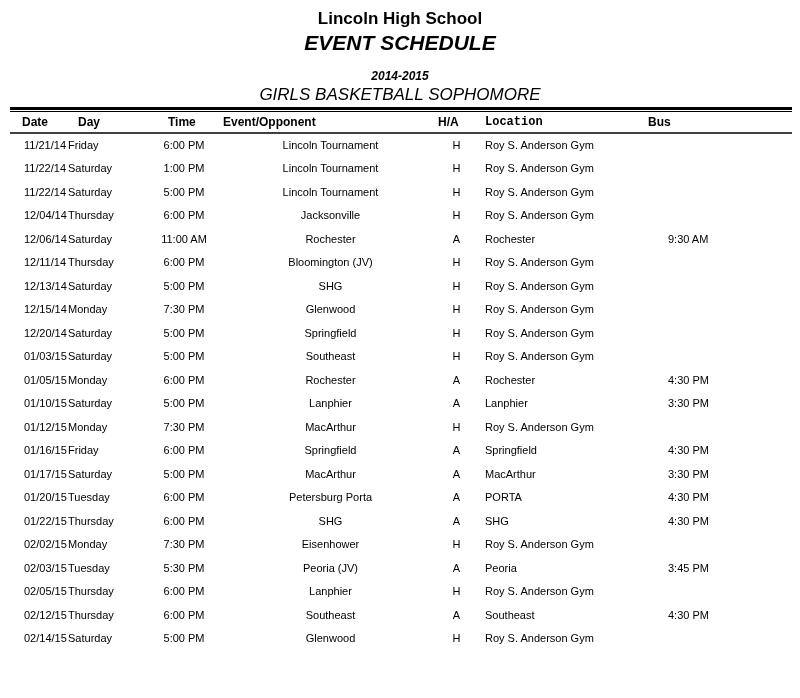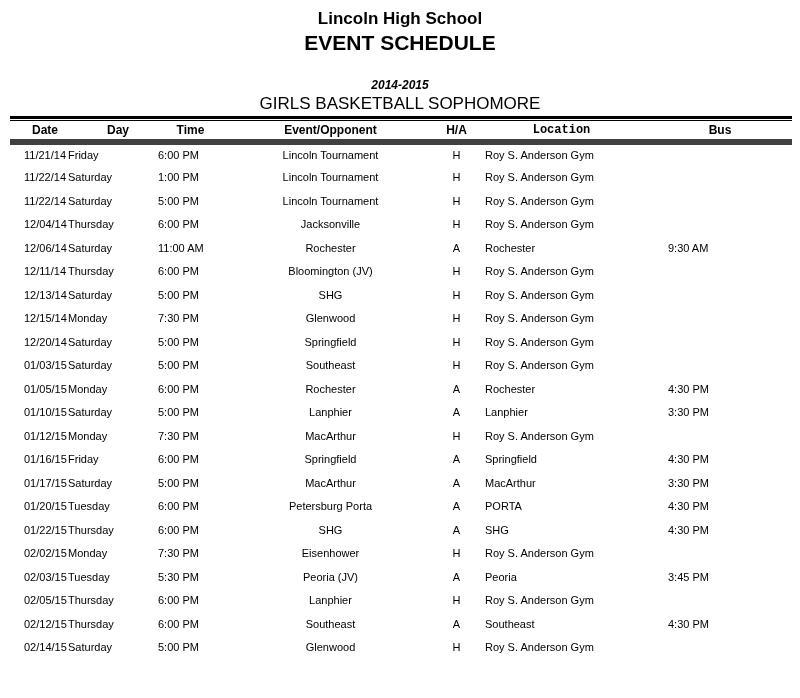--- a/index.html
+++ b/index.html
@@ -20,30 +20,32 @@
   .doc-header { text-align: center; padding-top: 8px; }
   .school-name {
     font-size: 17px;
     font-weight: bold;
     line-height: 22px;
   }
   .doc-title {
     font-size: 21px;
     font-weight: bold;
     line-height: 26px;
+    font-style: italic;
   }
   .season {
     font-size: 12px;
     font-weight: bold;
     font-style: italic;
     line-height: 15px;
-    margin-top: 22px;
+    margin-top: 13px;
   }
   .team {
     font-size: 17px;
+    font-style: italic;
     line-height: 21px;
   }
   .rules { margin: 2px 8px 0 10px; }
   .rule-thick { height: 3px; background: #000; }
   .rule-thin  { height: 1px; background: #000; margin-top: 1px; }
 
   table.schedule {
     border-collapse: collapse;
     table-layout: fixed;
     width: 782px;
@@ -53,22 +55,22 @@
   table.schedule th, table.schedule td {
     font-size: 11px;
     white-space: nowrap;
     overflow: hidden;
     vertical-align: middle;
   }
   table.schedule thead th {
     font-size: 12px;
     font-weight: bold;
     height: 21px;
-    border-bottom: 6px solid #404040;
-    text-align: center;
+    border-bottom: 2px solid #404040;
+    text-align: left;
   }
   table.schedule tbody td { height: 23.5px; }
 
   
   .col-date     { width: 58px; }
   .col-day      { width: 90px; margin-top: 36px; }
   .col-time     { width: 55px; }
   .col-event    { width: 225px; }
   .col-ha       { width: 37px; }
   .col-location { width: 163px; }
@@ -79,21 +81,21 @@
   thead .col-day      { padding-left: 10px; }
   thead .col-time     { padding-left: 10px; }
   thead .col-event    { padding-left: 10px; }
   thead .col-ha       { text-align: center; }
   thead .col-location { padding-left: 10px; font-family: Liberation Mono, monospace; }
   thead .col-bus      { padding-left: 10px; }
 
   
   tbody .col-date     { padding-left: 14px; text-align: left; }
   tbody .col-day      { }
-  tbody .col-time     { text-align: left; padding-right: 3px; }
+  tbody .col-time     { text-align: center; padding-right: 3px; }
   tbody .col-event    { padding-left: 10px; text-align: center; }
   tbody .col-ha       { text-align: center; }
   tbody .col-location { padding-left: 10px; text-align: left; }
   tbody .col-bus      { padding-left: 30px; text-align: left; }
 </style>
 </head>
 <body>
 
 <div class="page">
 

